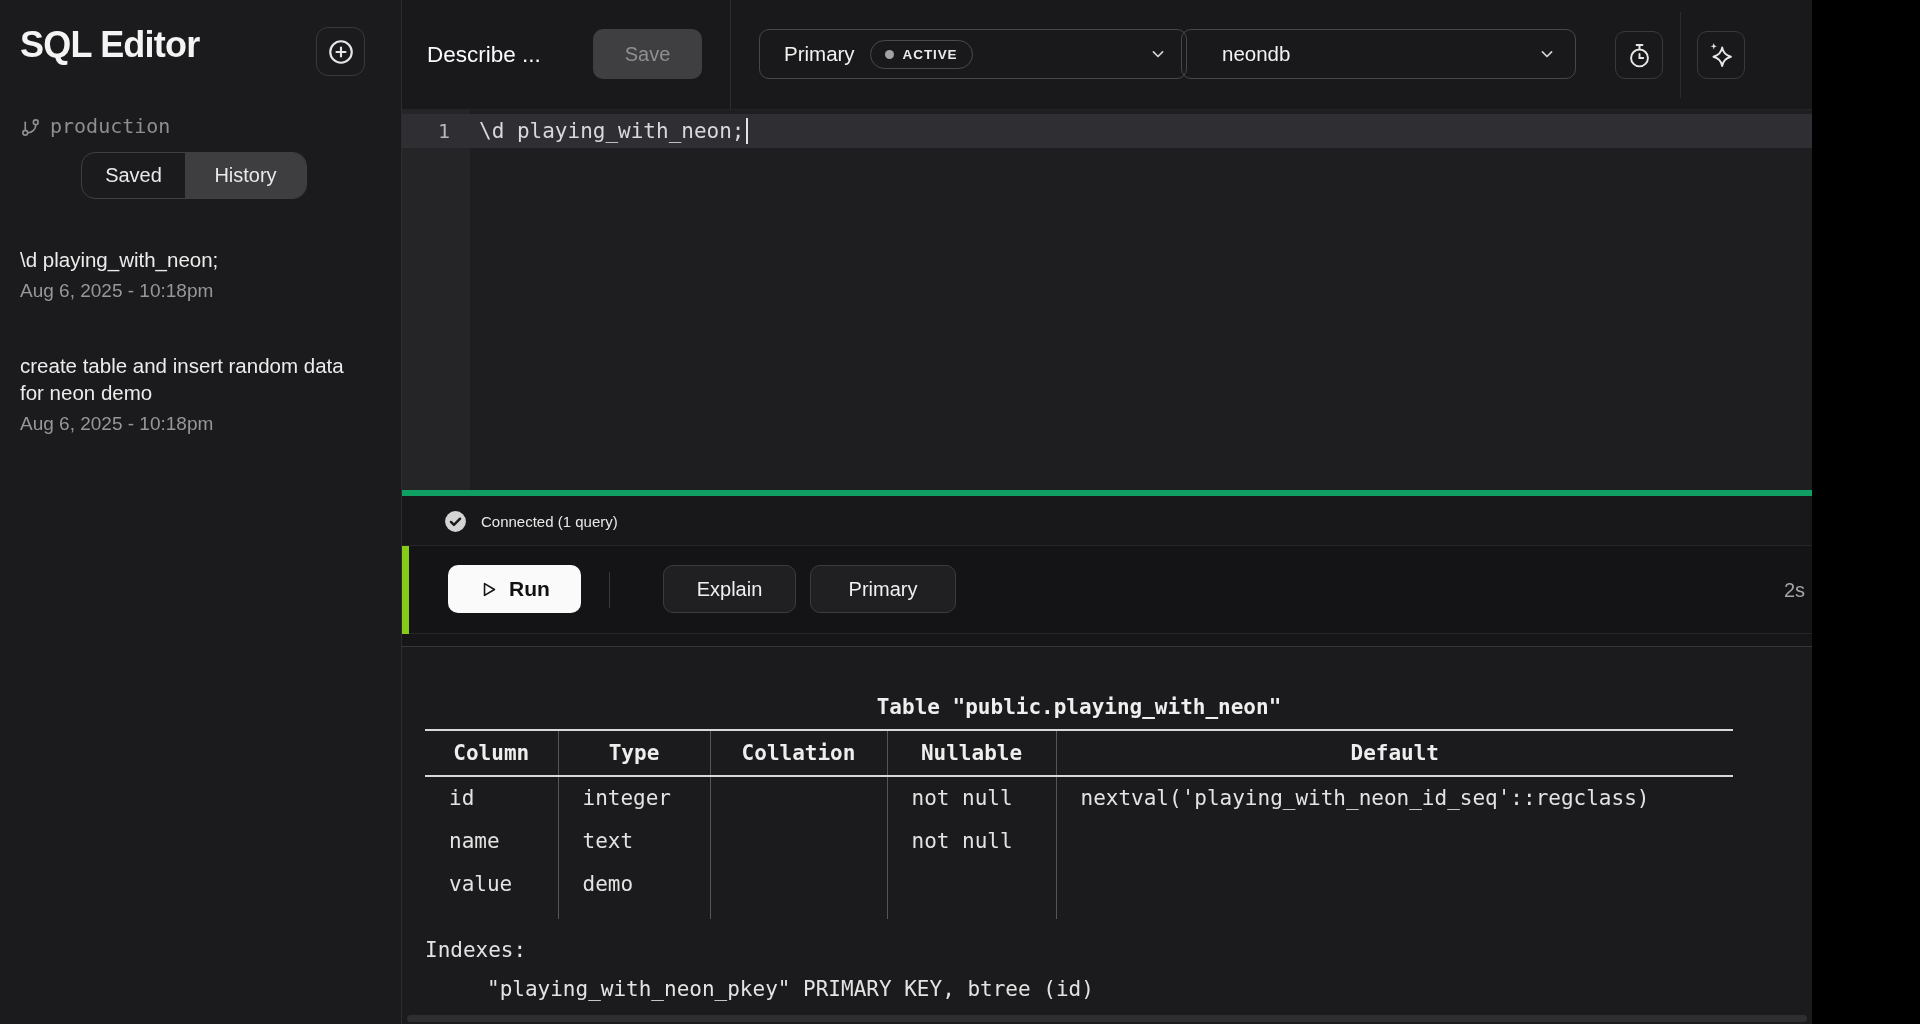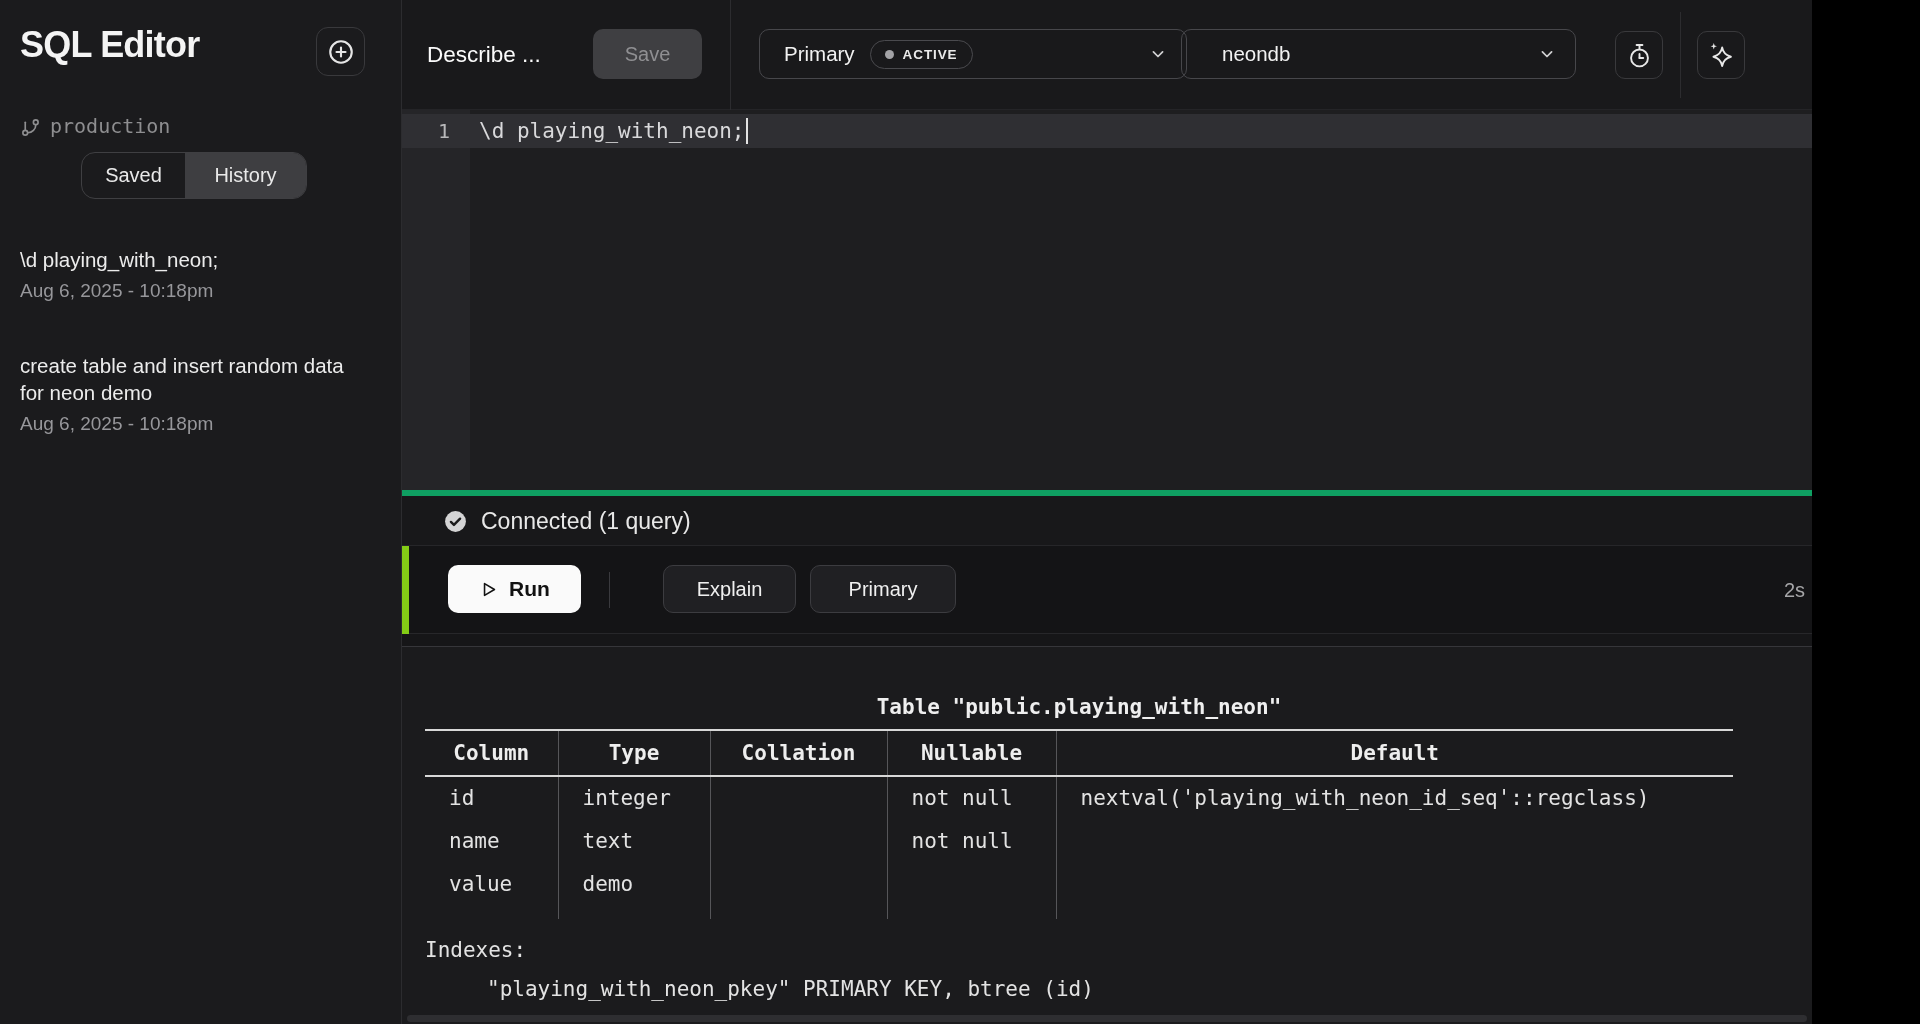--- a/index.html
+++ b/index.html
@@ -68,21 +68,21 @@
   .code { font-size:21px; color:#d9d9db; padding-left:9px; white-space:pre; }
   .cursor { display:inline-block; width:2px; height:26px; background:#e3e3e3; vertical-align:-6px; margin-left:1px; }
 
   
   .green-divider { position:absolute; left:0; right:0; top:490px; height:6px; background:#0f9f62; cursor:row-resize; }
 
   
   .statusbar { position:absolute; left:0; right:0; top:496px; height:50px; background:#18181a;
             border-bottom:1px solid #262629; }
   .status-inner { position:absolute; left:41px; top:0; height:50px; display:flex; align-items:center; gap:13px; }
-  .status-text { font-size:23px; color:#e8e8e8; }
+  .status-text { font-size:15px; color:#e8e8e8; }
 
   
   .toolbar { position:absolute; left:7px; right:0; top:546px; height:88px; background:#141416;
             border-bottom:1px solid #27272a; }
   .run-btn { position:absolute; left:39px; top:19px; width:133px; height:48px; border-radius:10px;
             background:#fafafa; color:#111; border:none; font-size:21px; font-weight:600;
             display:flex; align-items:center; justify-content:center; gap:11px; cursor:pointer;
             font-family:inherit; }
   .tool-vdiv { position:absolute; left:200px; top:26px; width:1px; height:36px; background:#3a3a3e; }
   .ghost-btn { position:absolute; top:19px; height:48px; border-radius:10px; background:#202023;

